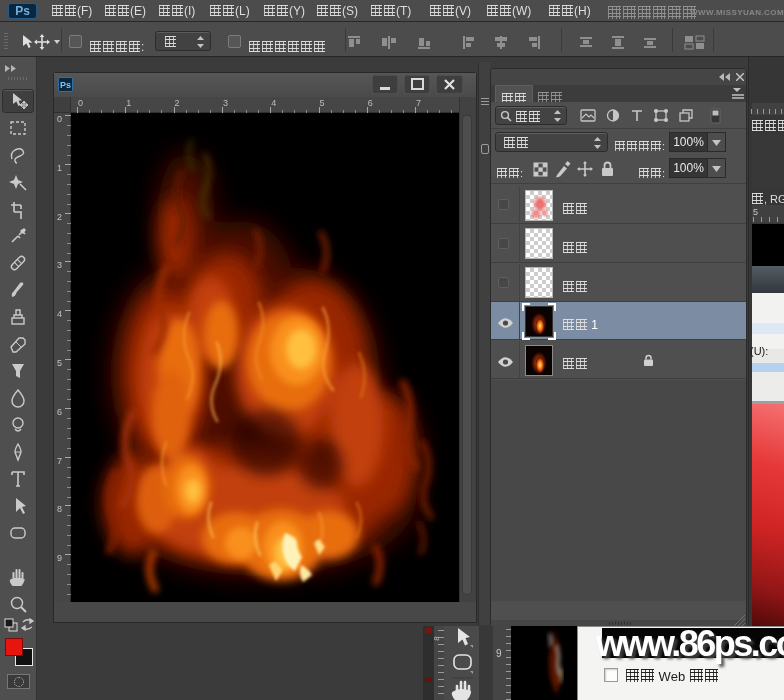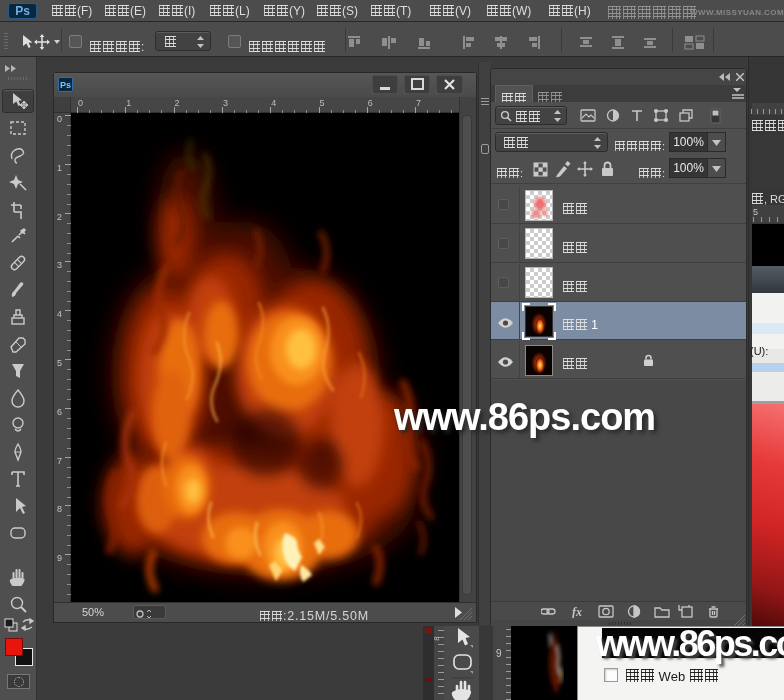--- a/index.html
+++ b/index.html
@@ -461,36 +461,20 @@
 <g filter="url(#fb7)">
             <ellipse cx="195" cy="330" rx="35" ry="33" fill="#1d0501" opacity=".6"></ellipse>
 <ellipse cx="250" cy="352" rx="22" ry="25" fill="#1d0501" opacity=".55"></ellipse>
           </g>
 </svg></div>
 
   <div class="ab" style="left:405px;top:24px;width:17px;height:505px;background:#424242;border-left:1px solid #333">
         <div class="ab" style="left:2px;top:18px;width:10px;height:480px;background:#4e4e4e;border:1px solid #393939;border-radius:4px"></div>
       </div>
 
-  <div class="ab" style="left:0;top:529px;width:422px;height:20px;background:#4c4c4c;border-top:1px solid #303030">
-    <div class="ab txt" style="left:28px;top:3px;font-size:11px;color:#d5d5d5">50%</div>
-    <div class="ab" style="left:79px;top:2px;width:33px;height:14px;background:#3a3a3a;border:1px solid #5a5a5a;border-radius:2px"><svg width="20" height="12">
-            <circle cx="6" cy="6" r="3" fill="none" stroke="#bdbdbd" stroke-width="1.3"></circle>
-            <path d="M13 4 l2-2 2 2 M13 8 l2 2 2-2" fill="none" stroke="#bdbdbd"></path>
-          </svg></div>
-    <div class="ab" style="left:205px;top:3px"><span class="cj s10"></span><span class="cj s10"></span><span class="txt" style="font-size:12.5px;color:#d5d5d5;letter-spacing:.8px">:2.15M/5.50M</span></div>
-    <svg class="ab" style="left:400px;top:4px" width="9" height="11">
-          <path d="M1 0 L8 5.5 L1 11 Z" fill="#dedede"></path>
-        </svg>
-    <svg class="ab" style="left:405px;top:4px" width="14" height="14">
-          <g stroke="#6e6e6e">
-            <path d="M13 1 L1 13 M13 5 L5 13 M13 9 L9 13"></path>
-          </g>
-        </svg>
-  </div>
 </div>
 
 <div class="ab" style="left:478px;top:62px;width:12px;height:563px;background:#404040;border-left:1px solid #2e2e2e">
   <div class="ab" style="left:2px;top:36px;width:8px;height:9px;background:repeating-linear-gradient(to bottom,#9c9c9c 0 1px,transparent 1px 3px)"></div>
   <div class="ab" style="left:2px;top:82px;width:8px;height:10px;border:1px solid #9c9c9c;border-radius:2px"></div>
 </div>
 
 <div class="ab" id="panel" style="left:490px;top:68px;width:257px;height:557px;background:#4f4f4f;border:1px solid #2a2a2a;border-radius:3px 3px 0 0">
 
   <div class="ab" style="left:0;top:0;width:255px;height:16px;background:#454545;border-radius:3px 3px 0 0">
@@ -637,49 +621,20 @@
           <div class="ab" style="left:71px;top:13px"><span class="cj"></span><span class="cj"></span></div>
           <div class="ab" style="left:152px;top:12px"><svg width="11" height="13" viewBox="0 0 11 13">
               <rect x="1" y="5.5" width="9" height="6.5" rx="1" fill="#d0d0d0"></rect>
               <path d="M3 5.5 V4 a2.5 2.5 0 0 1 5 0 v1.5" fill="none" stroke="#d0d0d0" stroke-width="1.5"></path>
             </svg></div>
         </div>
       </div>
 
   <div class="ab" style="left:0;top:311px;width:255px;height:221px;background:#484848"></div>
 
-  <div class="ab" style="left:0;top:532px;width:255px;height:19px;background:#4a4a4a;border-top:1px solid #3a3a3a">
-    <svg class="ab" style="left:50px;top:3px" width="185" height="13" viewBox="0 0 185 13">
-      <g stroke="#c6c6c6" fill="none" stroke-width="1.3">
-        <g>
-              <rect x="0" y="4" width="8" height="5" rx="2.5"></rect>
-              <rect x="6" y="4" width="8" height="5" rx="2.5"></rect>
-            </g>
-        <text x="31" y="11" font-style="italic" font-weight="bold" font-size="12" fill="#c6c6c6" stroke="none" font-family="Liberation Serif">fx</text>
-        <g>
-              <rect x="58" y="1" width="14" height="11" rx="1"></rect>
-              <circle cx="65" cy="6.5" r="3.2"></circle>
-            </g>
-        <g>
-              <circle cx="93" cy="6.5" r="5.5"></circle>
-              <path d="M93 1 a5.5 5.5 0 0 1 0 11z" fill="#c6c6c6"></path>
-            </g>
-        <g>
-              <path d="M114 3 h5 l2 2 h7 v7 h-14z"></path>
-            </g>
-        <g>
-              <rect x="141" y="2" width="10" height="10"></rect>
-              <path d="M141 5 h-3 v-6 h10 v3"></path>
-            </g>
-        <g>
-              <path d="M168 4 h9 M169 4 v7 a1 1 0 0 0 1 1 h5 a1 1 0 0 0 1-1 v-7 M170.5 2 h4 M171.5 6 v4 M173.5 6 v4"></path>
-            </g>
-      </g>
-    </svg>
-  </div>
 
   <div class="ab" style="left:0;top:551px;width:255px;height:6px;background:#464646">
     <div class="ab" style="left:118px;top:2px;width:22px;height:3px;background:repeating-linear-gradient(to right,#2e2e2e 0 1px,transparent 1px 3px)"></div>
     <svg class="ab" style="left:243px;top:-5px" width="12" height="11">
           <g stroke="#6e6e6e">
             <path d="M11 0 L0 11 M11 4 L4 11 M11 8 L8 11"></path>
           </g>
         </svg>
   </div>
 </div>
@@ -770,15 +725,14 @@
             <path d="M50 42 q2 7 0 14" stroke="#e8a86a" stroke-width="1.1" fill="none"></path>
           </g>
         </svg></div>
       <div class="ab" style="left:154px;top:0;width:207px;height:74px;background:#f4f4f2;border-left:1px solid #8a8a8a;border-top:1px solid #8a8a8a"></div>
       <div class="ab" style="left:179px;top:2px;width:182px;height:30px;background:#050505"></div>
       <div class="ab" style="left:181px;top:42px;width:14px;height:14px;background:#fdfdfd;border:1px solid #9a9a9a;box-shadow:inset 1px 1px 2px #ccc"></div>
       <div class="ab" style="left:202px;top:43px;color:#1a1a1a;font-size:13px"><span class="cj d s13"></span><span class="cj d s13"></span> Web <span class="cj d s13"></span><span class="cj d s13"></span></div>
       <div class="ab" style="left:173px;top:-3px;color:#fff;font-size:36px;font-weight:bold;letter-spacing:-2.5px;text-shadow:3px 3px 3px rgba(70,70,70,.9);white-space:nowrap">www.86ps.co</div>
     </div>
 
-<div class="ab" style="left:394px;top:396px;color:#fff;font-size:38px;font-weight:bold;letter-spacing:-1px;text-shadow:3px 3px 4px rgba(35,35,35,.9);z-index:50">www.86ps.com</div>
 
 </div>
 
 </body></html>

